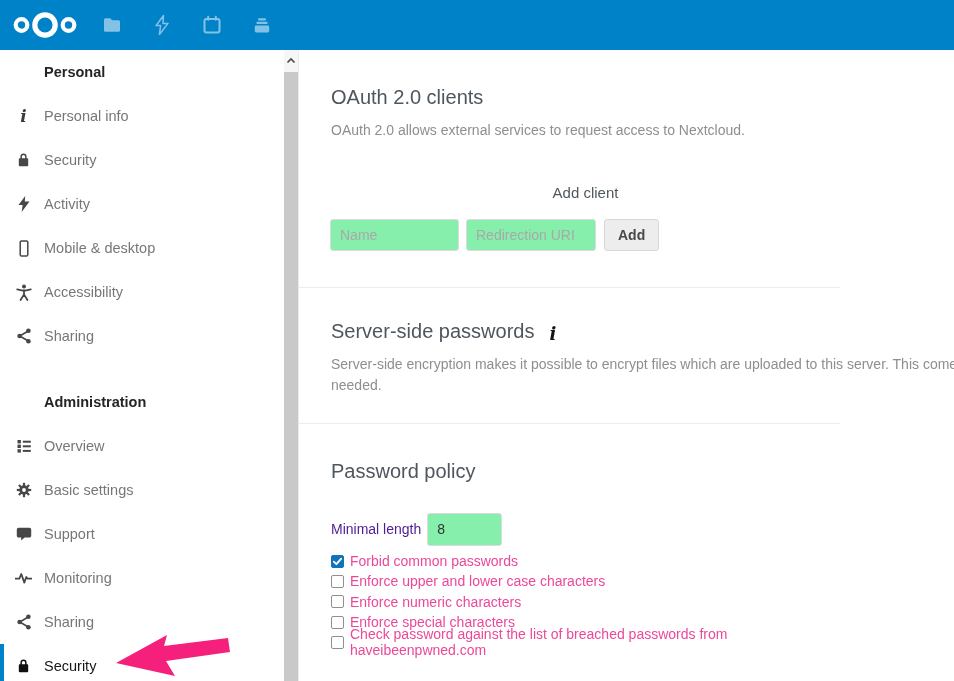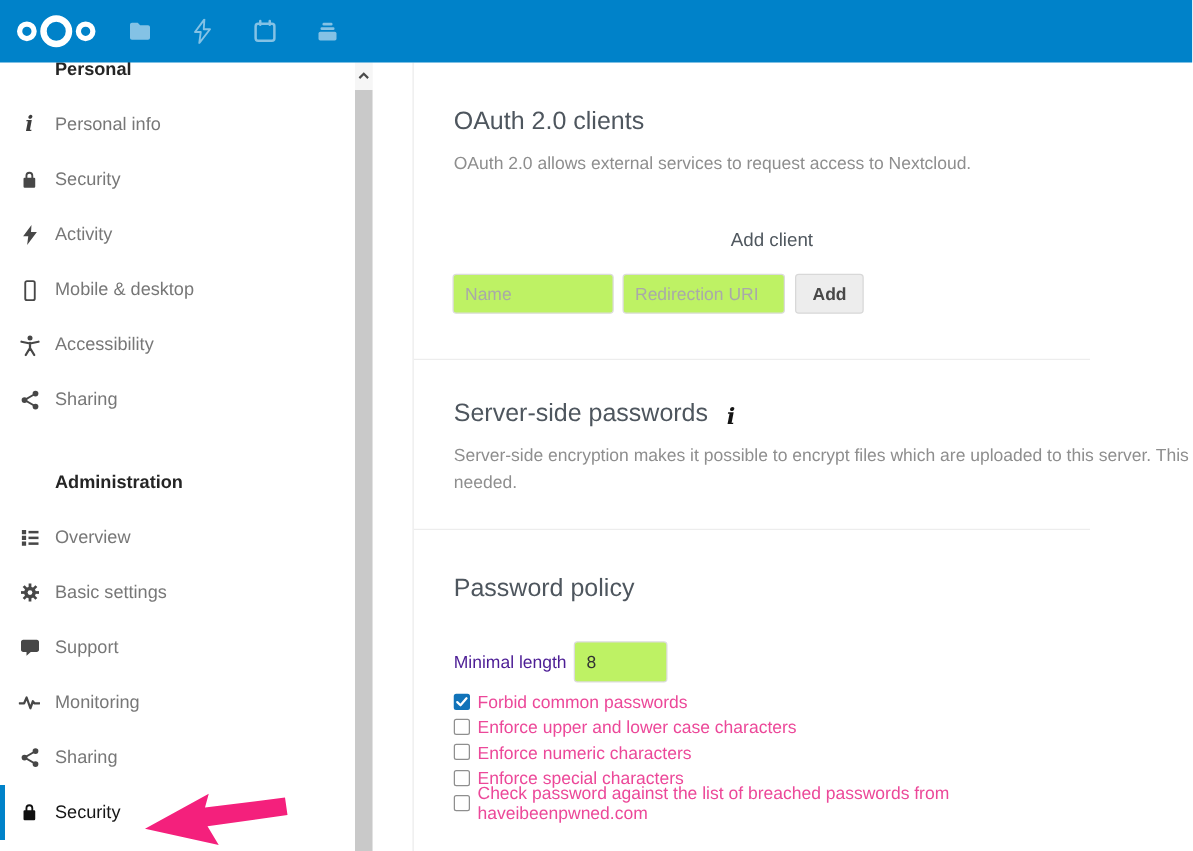--- a/index.html
+++ b/index.html
@@ -8,46 +8,46 @@
   .app { position:relative; width:954px; height:681px; overflow:hidden; background:#fff; }
 
   
   .topbar { position:absolute; left:0; top:0; width:954px; height:50px; background:#0082c9; display:flex; align-items:center; z-index:10; }
   .logo { margin-left:11px; width:68px; height:50px; display:flex; align-items:center; }
   .app-icon { width:22px; height:50px; display:flex; align-items:center; justify-content:center; cursor:pointer; }
   .app-icon.first { margin-left:22px; }
   .app-icon + .app-icon { margin-left:28px; }
 
   
-  .sidebar { position:absolute; left:0; top:34px; width:252px; bottom:0; background:#fff; }
+  .sidebar { position:absolute; left:0; top:50px; width:252px; bottom:0; background:#fff; }
   .nav-header { height:44px; display:flex; align-items:center; padding-left:44px; font-weight:bold; font-size:14.5px; color:#252525; }
   .nav-item { height:44px; display:flex; align-items:center; padding-left:15px; cursor:pointer; }
   .nav-icon { width:17px; height:17px; margin-right:12px; display:flex; align-items:center; justify-content:center; flex:none; }
   .nav-label { font-size:14.5px; color:#777777; }
   .nav-item.active { border-left:4px solid #0082c9; padding-left:11px; }
   .nav-item.active .nav-label { color:#161616; }
   .nav-gap { height:22px; }
   .info-glyph { font-family:"DejaVu Serif",serif; font-style:italic; font-weight:bold; font-size:17px; color:#3c3c3c; line-height:17px; }
 
   
   .sb-scroll { position:absolute; left:284px; top:50px; width:14px; bottom:0; background:#f6f6f6; }
   .sb-btn { position:absolute; left:0; top:0; width:14px; height:22px; background:#f6f6f6; display:flex; align-items:center; justify-content:center; cursor:pointer; }
   .sb-thumb { position:absolute; left:0; top:22px; width:14px; bottom:0; background:#c9c9c9; cursor:pointer; }
 
   
-  .content { position:absolute; left:298px; top:50px; width:542px; bottom:0; border-left:1px solid #ececec; background:#fff; overflow:visible;margin-left:32px; }
+  .content { position:absolute; left:298px; top:50px; width:542px; bottom:0; border-left:1px solid #ececec; background:#fff; overflow:visible; }
   h2.sec-title { margin:0 0 0 32px; font-size:20px; font-weight:400; color:#4e565e; line-height:27px; }
   h2.mt1 { margin-top:34px; }
   h2.mt3 { margin-top:34px; }
   .hint { margin:10px 0 0 32px; font-size:14px; color:#8e8e8e; line-height:18px; }
   .hint2 { margin:9px 0 0 32px; font-size:14px; color:#8e8e8e; line-height:21px; }
   .hint2 .line1 { white-space:nowrap; }
   h3.sub-title { margin:44px 0 0 32px; font-size:15px; font-weight:400; color:#50585f; line-height:20px;text-align:center; }
   .form-row { margin:16px 0 0 31px; display:flex; align-items:flex-start; }
-  .txt-input { height:32px; border:1px solid #dbdbdb; border-radius:3px; padding:0 9px; font-size:14px; color:#333; font-family:inherit; background:#bef264; outline:none; }
+  .txt-input { height:32px; border:1px solid #dbdbdb; border-radius:3px; padding:0 9px; font-size:14px; color:#333; font-family:inherit; background:#86efac; outline:none; }
   .txt-input::placeholder { color:#a9a9a9; opacity:1; }
   .in-name { width:129px; margin-right:7px; }
   .in-uri { width:130px; margin-right:8px; }
   .btn { height:32px; padding:0 13px; background:#ededed; border:1px solid #d8d8d8; border-radius:3px; font-size:14px; font-weight:bold; color:#484848; cursor:pointer; font-family:inherit; }
   .divider { height:1px; background:#ededed; width:100%; }
   .div1 { margin-top:36px; } .div2 { margin-top:27px; }
   .h2row { display:flex; align-items:center; }
   .h2row .info-glyph { margin-left:15px; margin-top:4px; font-size:18px; color:#141414; }
   .cb-row { display:flex; align-items:center; margin-left:32px; font-size:14px; }
   .enc-row { margin-top:11px; height:20px; color:#404040; }

